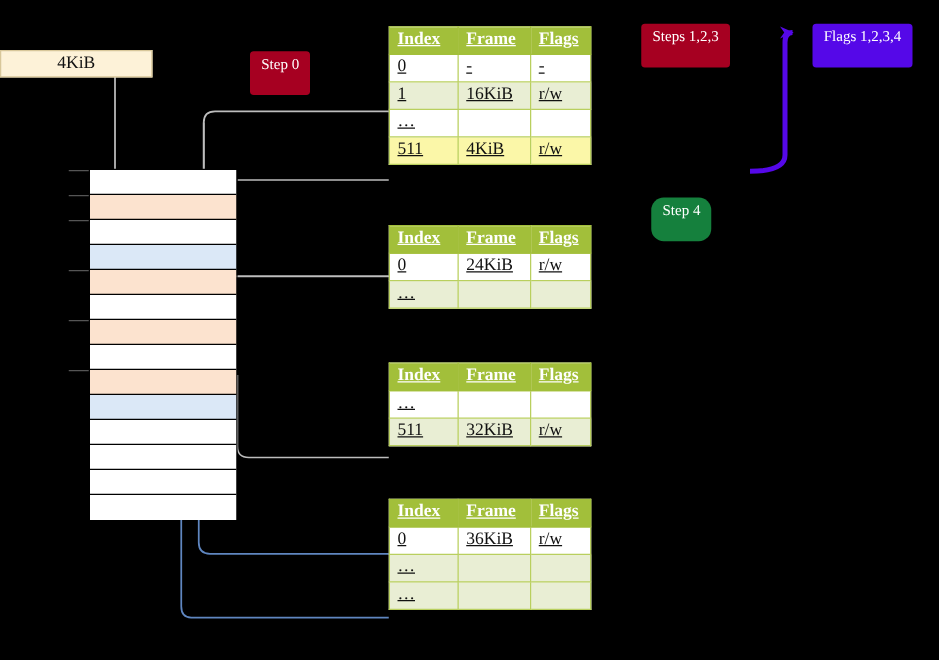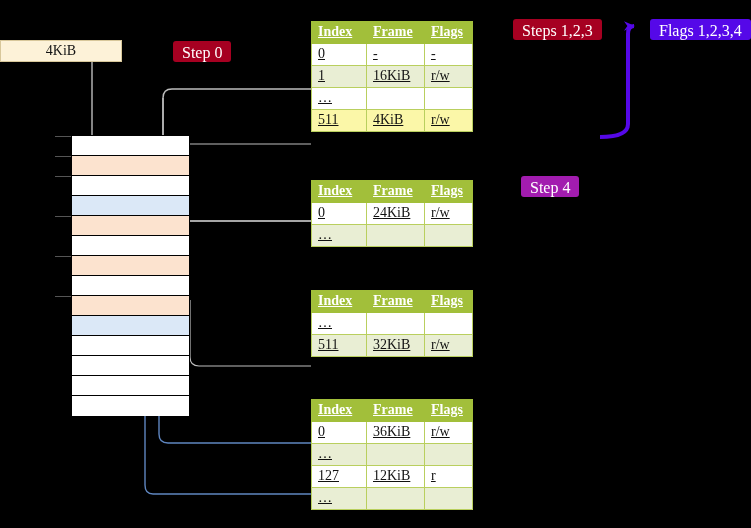--- a/index.html
+++ b/index.html
@@ -3,22 +3,22 @@
 <meta charset="utf-8">
 <style>
   html,body{margin:0;padding:0;background:#000;}
   body{width:751px;height:528px;position:relative;overflow:hidden;
        font-family:"Liberation Serif", serif;}
 
   .layer{position:absolute;left:0;top:0;width:751px;height:528px;}
   svg.layer{pointer-events:none;}
 
   
-  .badge{position:absolute;color:#ffffff;font-size:16px;line-height:1;
-         padding:4px 9px 1px 9px;border-radius:3px;white-space:nowrap;
+  .badge{position:absolute;color:#ffffff;font-size:12px;line-height:1;
+         padding:4px 9px 19px 9px;border-radius:3px;white-space:nowrap;
          font-family:"Liberation Serif", serif;}
   .badge.red{background:#a60021;}
   .badge.violet{background:#5508e8;}
 
   
   .kib-box{position:absolute;background:#fdf2d8;border:1px solid #d8c79a;
            color:#111;font-size:14px;display:flex;align-items:center;
            justify-content:center;}
 
   
@@ -220,32 +220,27 @@
         <tr>
           <td class="c-index">0</td>
           <td class="c-frame">36KiB</td>
           <td class="c-flags">r/w</td>
         </tr>
         <tr class="alt">
           <td class="c-index">…</td>
           <td class="c-frame"></td>
           <td class="c-flags"></td>
         </tr>
-        <tr>
-          <td class="c-index">127</td>
-          <td class="c-frame">12KiB</td>
-          <td class="c-flags">r</td>
-        </tr>
         <tr class="alt">
           <td class="c-index">…</td>
           <td class="c-frame"></td>
           <td class="c-flags"></td>
         </tr>
       </tbody>
     </table>
   </div>
 
 <div id="badgesHost">
-    <div class="badge red" style="left: 173px; top: 41px; background: rgb(166, 0, 33);">Step 0</div>
+    <div class="badge red" style="left: 200px; top: 41px; background: rgb(166, 0, 33);">Step 0</div>
     <div class="badge red" style="left: 513px; top: 19px; background: rgb(166, 0, 33);">Steps 1,2,3</div>
     <div class="badge violet" style="left: 650px; top: 19px; background: rgb(85, 8, 232);">Flags 1,2,3,4</div>
-    <div class="badge red" style="left: 521px; top: 176px; background: #a21caf;">Step 4</div>
+    <div class="badge red" style="left: 521px; top: 158px; background: #15803d; border-radius: 10px;">Step 4</div>
   </div>
 
 </body></html>

